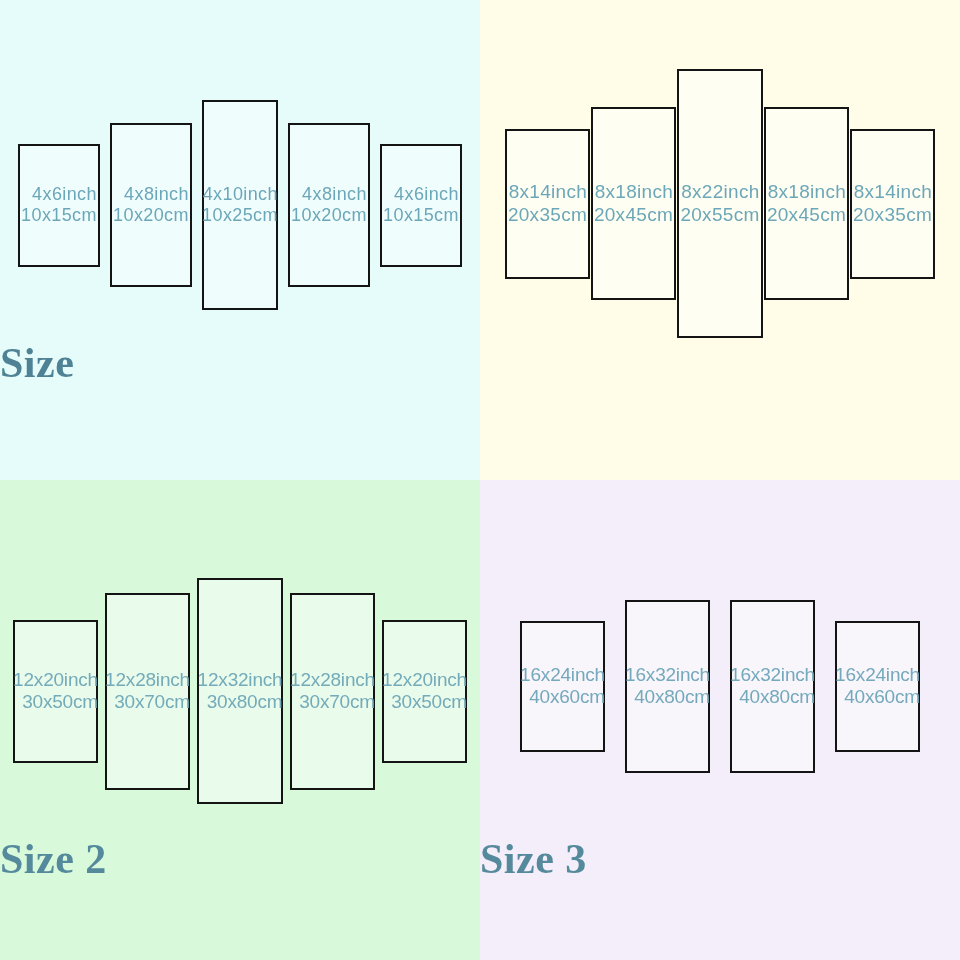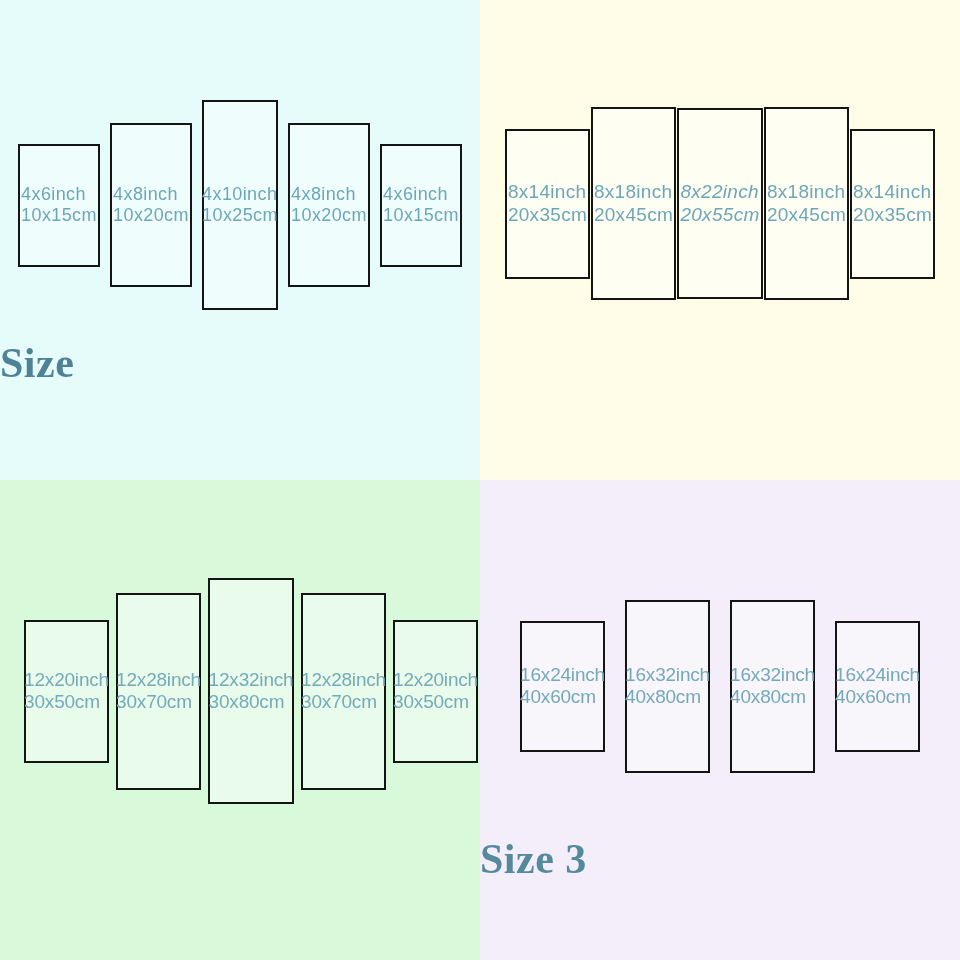--- a/index.html
+++ b/index.html
@@ -31,21 +31,21 @@
   .panel {
     flex: none;
     box-sizing: border-box;
     border: 2.5px solid #141414;
     background: rgba(255,255,255,0.42);
     display: flex;
     align-items: center;
     justify-content: center;
   }
   .panel-label {
-    text-align: left;
+    text-align: right;
     white-space: nowrap;
     line-height: 1.18;
     font-weight: 400;
   }
   .q0 .panel-label { font-size: 18px; letter-spacing: 0.4px; }
   .q1 .panel-label { font-size: 19px; letter-spacing: 0.3px; }
   .q2 .panel-label { font-size: 19px; letter-spacing: -0.2px; }
   .q3 .panel-label { font-size: 19px; letter-spacing: -0.2px; }
   .title {
     position: absolute;
@@ -108,42 +108,42 @@
           <div>8x14inch</div>
           <div>20x35cm</div>
         </div>
       </div>
       <div class="panel" style="width: 85px; height: 193px; border-color: rgb(20, 20, 20);">
         <div class="panel-label" style="color: rgb(108, 167, 185);">
           <div>8x18inch</div>
           <div>20x45cm</div>
         </div>
       </div>
-      <div class="panel" style="width: 86px; height: 191px; border-color: rgb(20, 20, 20); font-style: italic;">
+      <div class="panel" style="width: 86px; height: 269px; border-color: rgb(20, 20, 20);">
         <div class="panel-label" style="color: rgb(108, 167, 185);">
           <div>8x22inch</div>
           <div>20x55cm</div>
         </div>
       </div>
       <div class="panel" style="width: 85px; height: 193px; border-color: rgb(20, 20, 20);">
         <div class="panel-label" style="color: rgb(108, 167, 185);">
           <div>8x18inch</div>
           <div>20x45cm</div>
         </div>
       </div>
       <div class="panel" style="width: 85px; height: 150px; border-color: rgb(20, 20, 20);">
         <div class="panel-label" style="color: rgb(108, 167, 185);">
           <div>8x14inch</div>
           <div>20x35cm</div>
         </div>
       </div>
     </div>
   </div>
 
-  <div class="quad q2" style="background: rgb(217, 249, 219); padding-left: 22px;">
+  <div class="quad q2" style="background: rgb(217, 249, 219);">
     <div class="row">
       <div class="panel" style="width: 85px; height: 143px; border-color: rgb(20, 20, 20);">
         <div class="panel-label" style="color: rgb(116, 171, 186);">
           <div>12x20inch</div>
           <div>30x50cm</div>
         </div>
       </div>
       <div class="panel" style="width: 85px; height: 197px; border-color: rgb(20, 20, 20);">
         <div class="panel-label" style="color: rgb(116, 171, 186);">
           <div>12x28inch</div>
@@ -162,20 +162,21 @@
           <div>30x70cm</div>
         </div>
       </div>
       <div class="panel" style="width: 85px; height: 143px; border-color: rgb(20, 20, 20);">
         <div class="panel-label" style="color: rgb(116, 171, 186);">
           <div>12x20inch</div>
           <div>30x50cm</div>
         </div>
       </div>
     </div>
+    <div class="title" style="color: rgb(85, 137, 156);">Size 2</div>
   </div>
 
   <div class="quad q3" style="background: rgb(243, 238, 249);">
     <div class="row">
       <div class="panel" style="width: 85px; height: 131px; border-color: rgb(20, 20, 20);">
         <div class="panel-label" style="color: rgb(116, 169, 188);">
           <div>16x24inch</div>
           <div>40x60cm</div>
         </div>
       </div>

